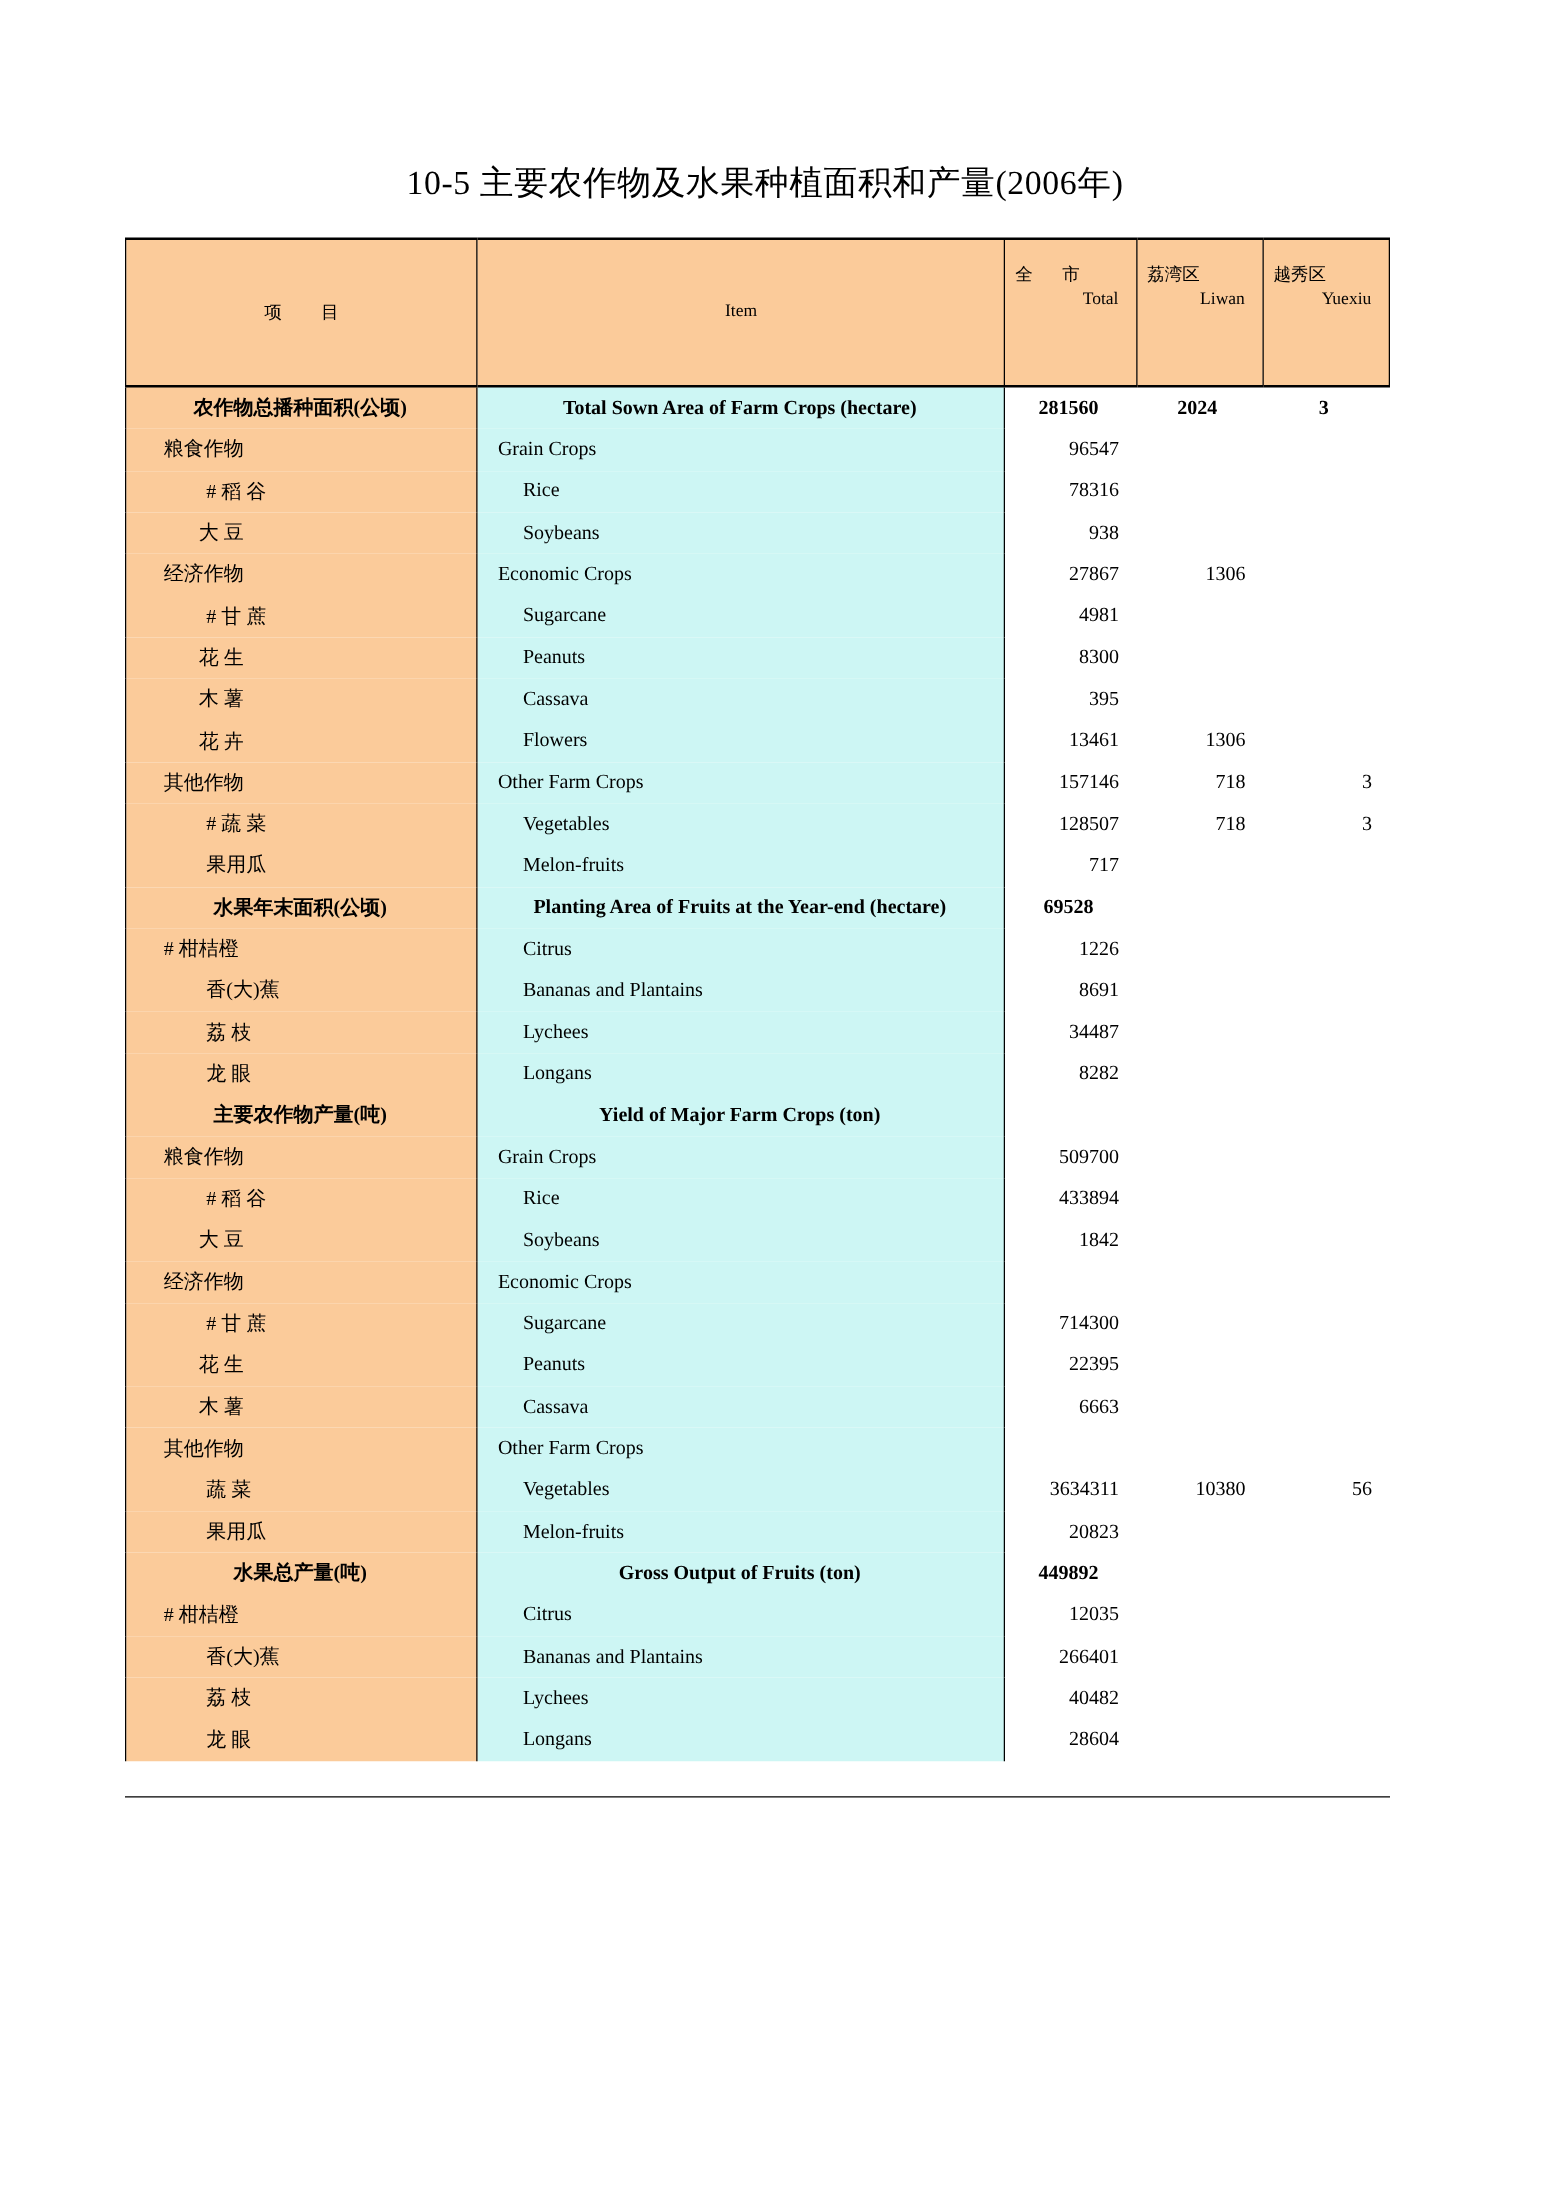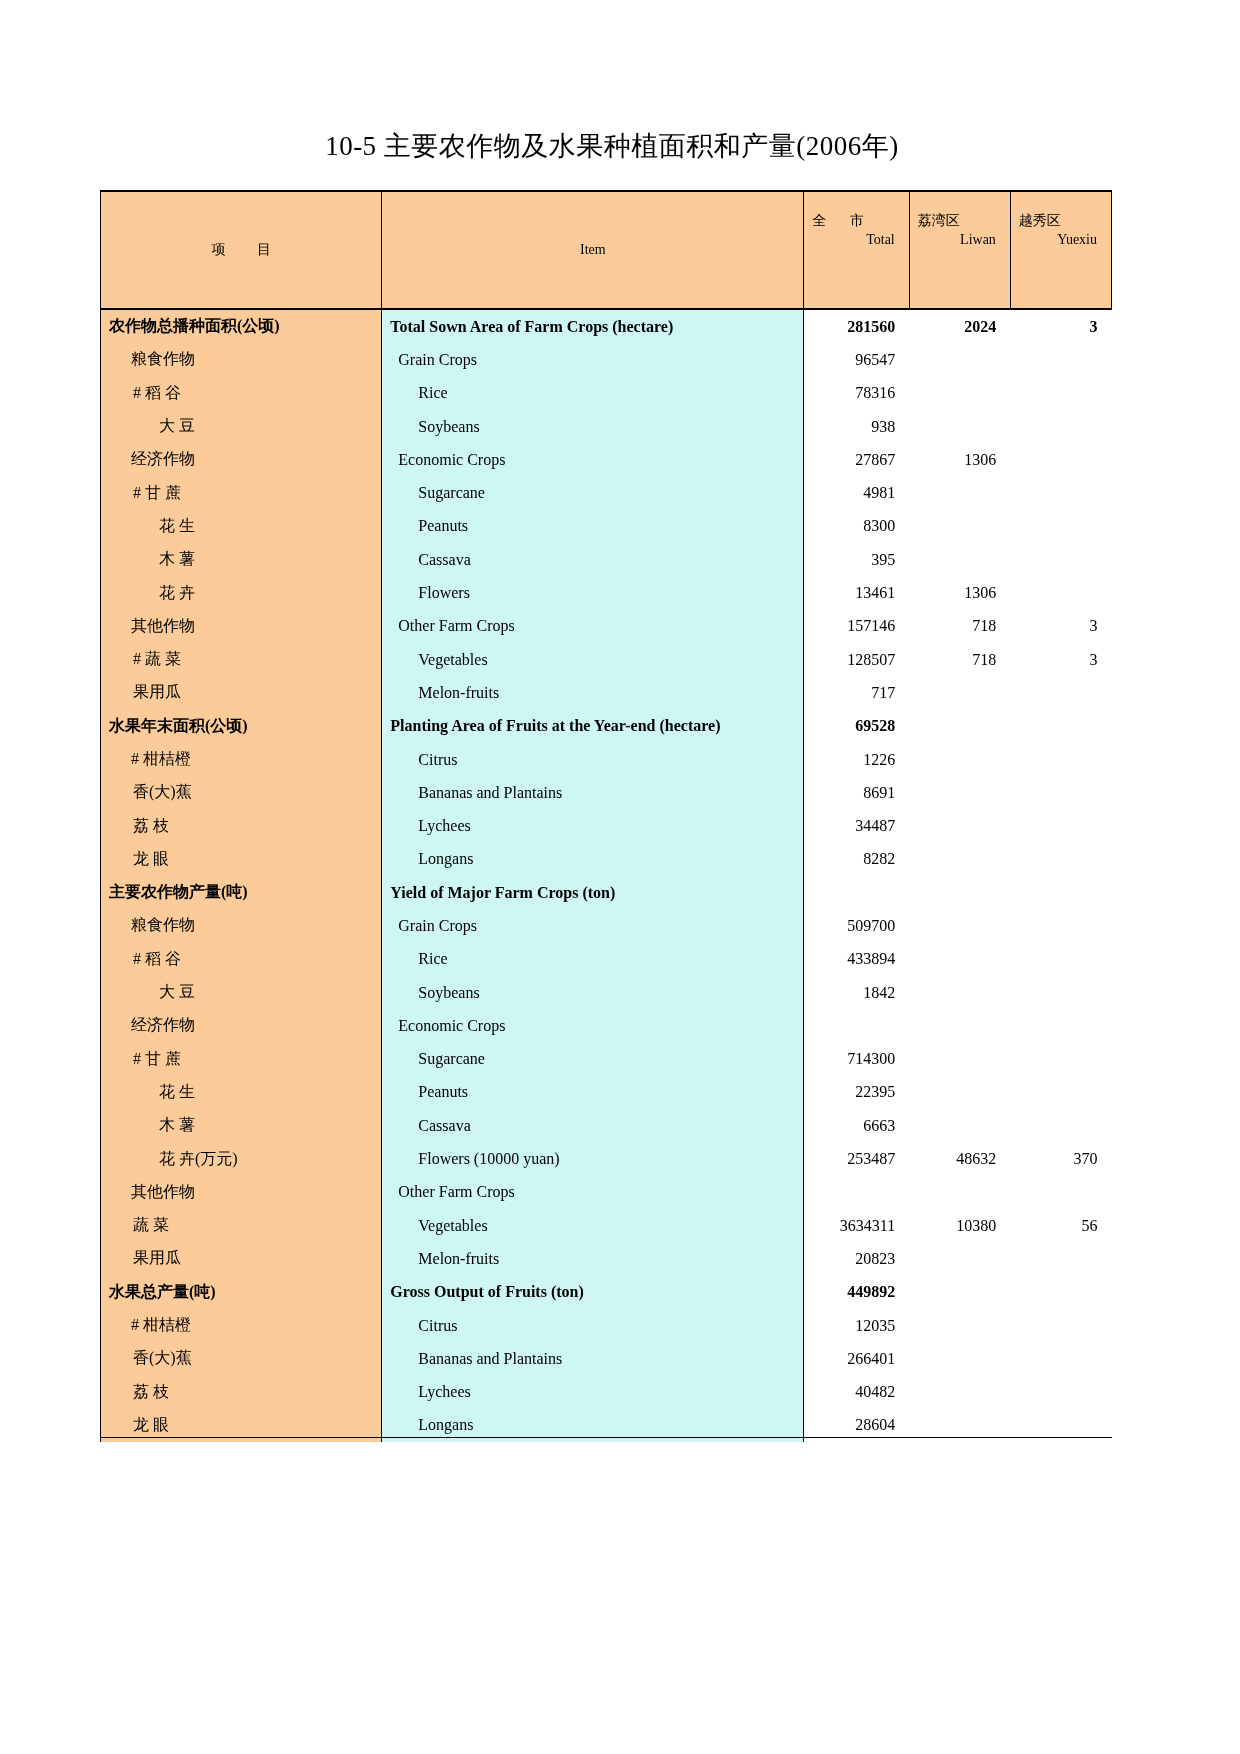--- a/index.html
+++ b/index.html
@@ -103,25 +103,25 @@
   td.en {
     background: #cdf6f4;
     border-right: 1px solid #000;
     white-space: nowrap;
   }
   td.num {
     background: #ffffff;
     text-align: right;
     padding-right: 14px;
   }
-  tr.bold td { font-weight: bold; }
+  tr.bold td { font-weight: bold; text-align: center; }
 
   .ind0 { padding-left: 8px; }
   .ind1 { padding-left: 30px; }
-  .ind2 { padding-left: 32px; font-family: Liberation Serif, serif; }
+  .ind2 { padding-left: 64px; font-family: Liberation Serif, serif; }
   .ind3 { padding-left: 58px; }
 
   .en0 { padding-left: 8px; }
   .en1 { padding-left: 16px; }
   .en2 { padding-left: 36px; margin-top: 12px; }
 
   .bottom-rule {
     position: absolute;
     left: 100px;
     top: 1437px;
@@ -338,27 +338,20 @@
             <td class="num"></td>
           </tr>
           <tr>
             <td class="cn ind3">木  薯</td>
             <td class="en en2">Cassava</td>
             <td class="num">6663</td>
             <td class="num"></td>
             <td class="num"></td>
           </tr>
           <tr>
-            <td class="cn ind3">花  卉(万元)</td>
-            <td class="en en2">Flowers (10000 yuan)</td>
-            <td class="num">253487</td>
-            <td class="num">48632</td>
-            <td class="num">370</td>
-          </tr>
-          <tr>
             <td class="cn ind1">其他作物</td>
             <td class="en en1">Other Farm Crops</td>
             <td class="num"></td>
             <td class="num"></td>
             <td class="num"></td>
           </tr>
           <tr>
             <td class="cn ind2">蔬  菜</td>
             <td class="en en2">Vegetables</td>
             <td class="num">3634311</td>

